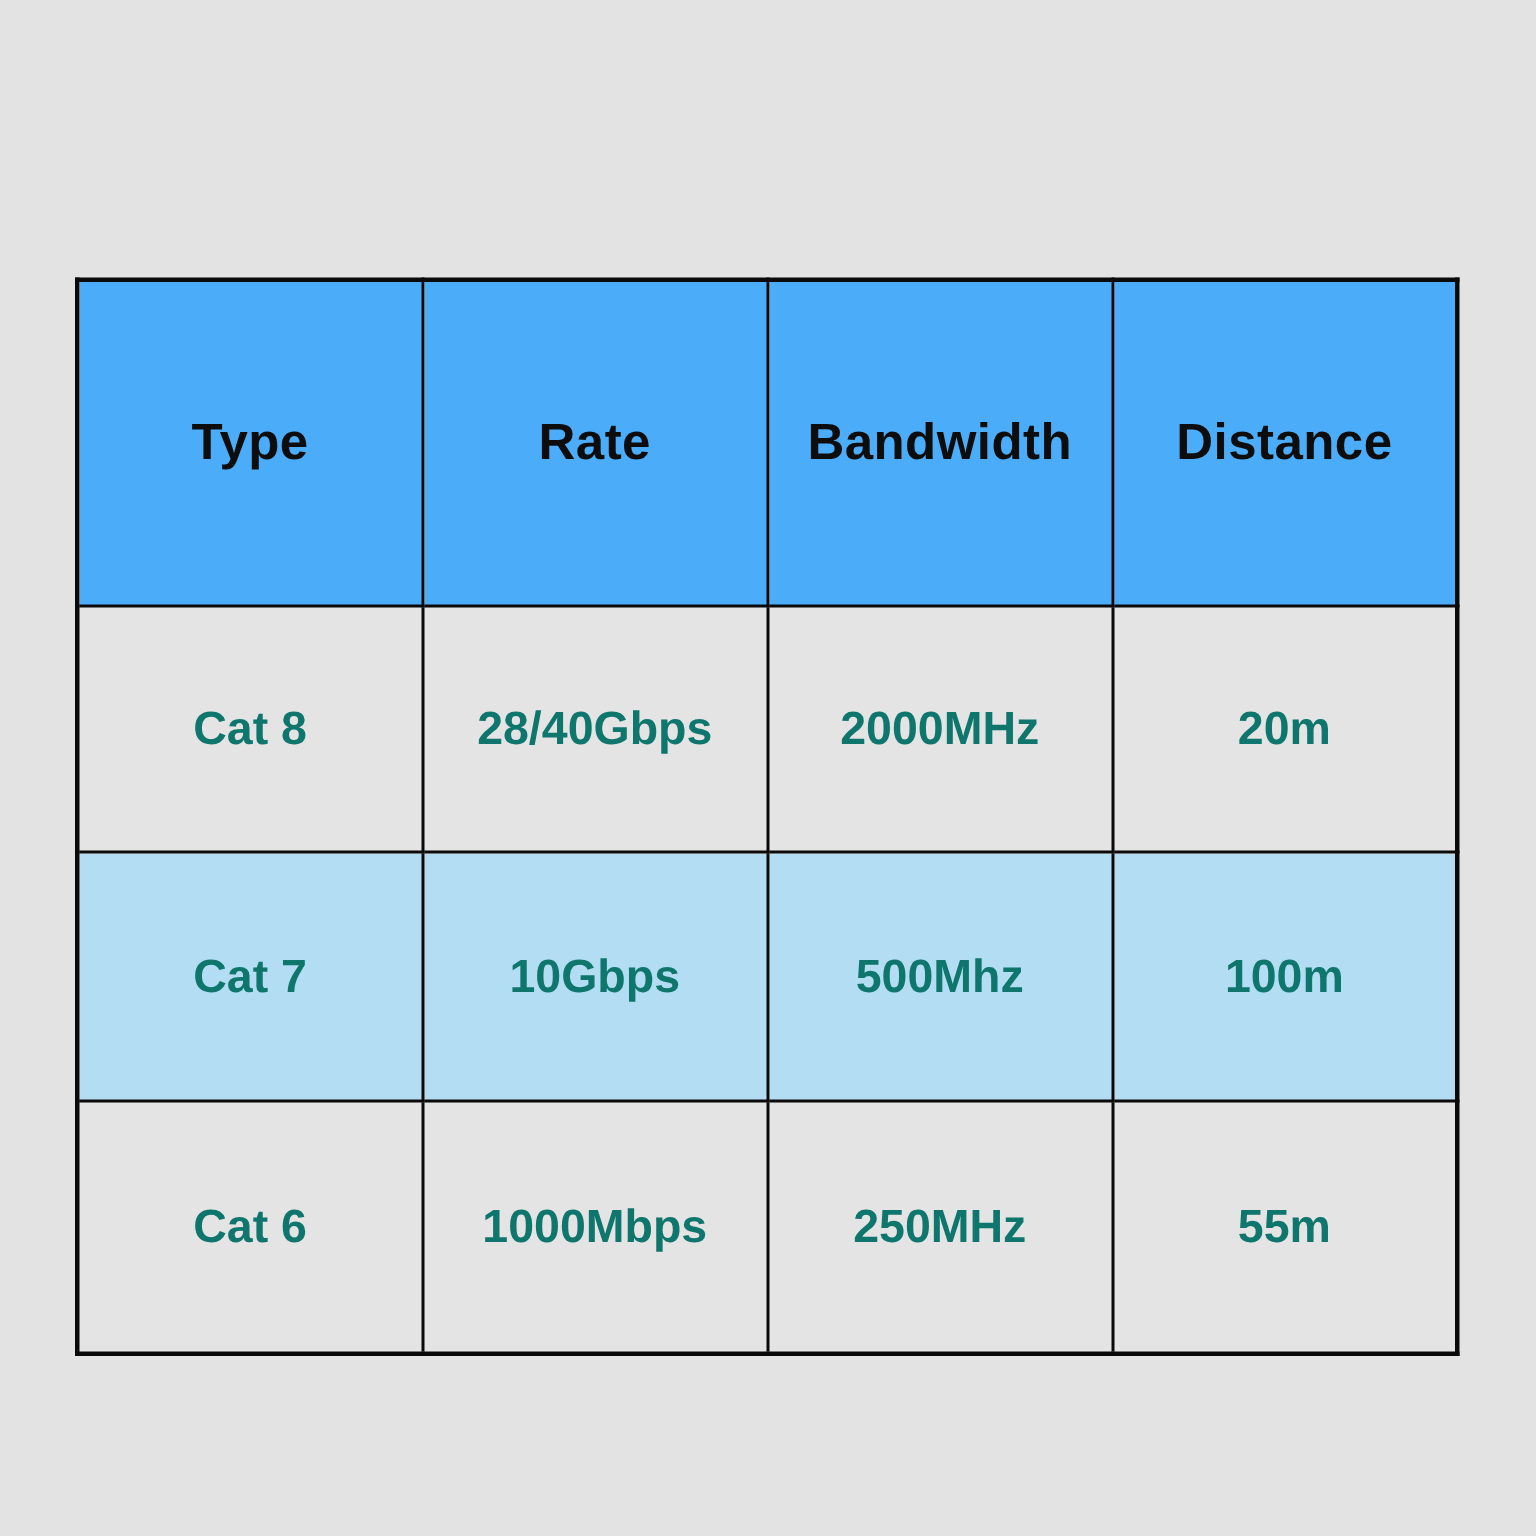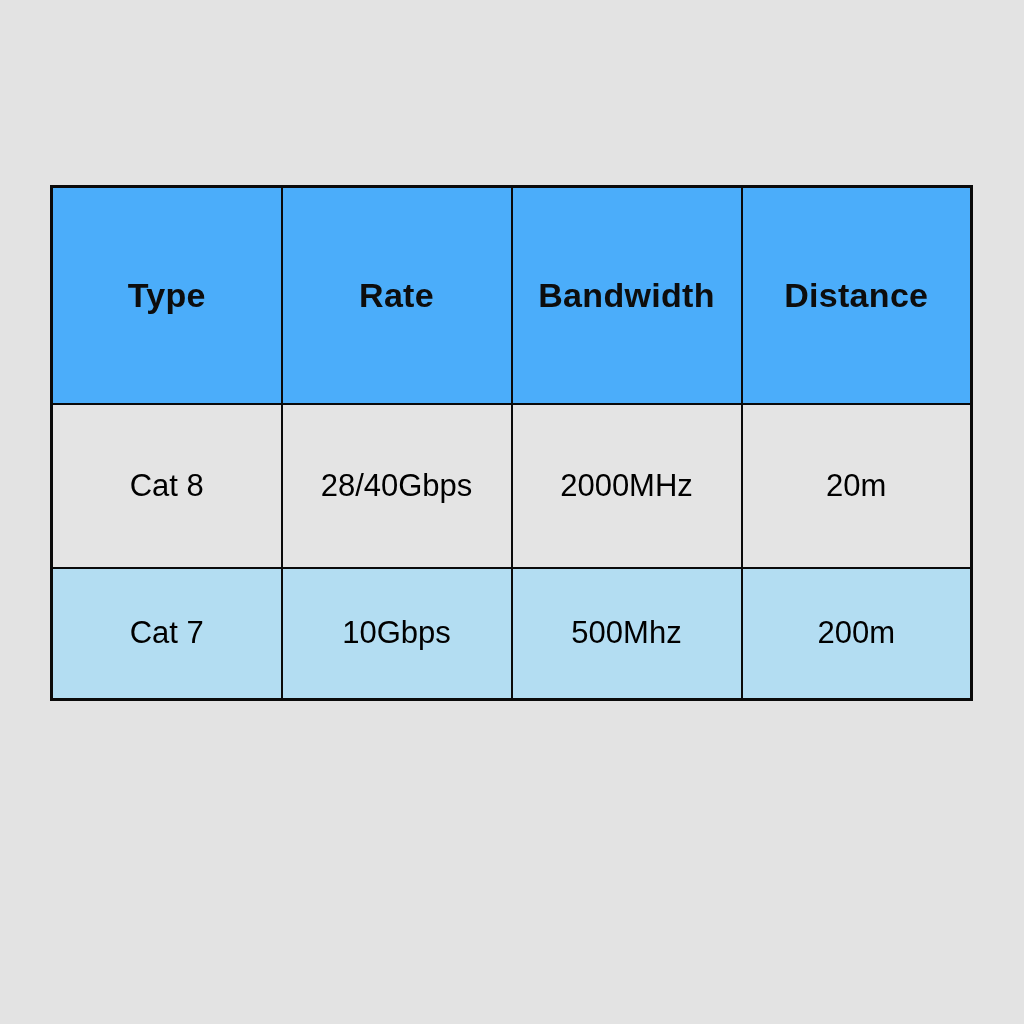--- a/index.html
+++ b/index.html
@@ -42,31 +42,31 @@
   }
   tr.header-row th {
     background: #4badfa;
     font-size: 34px;
     font-weight: bold;
     color: #0d0d0d;
     letter-spacing: 0.3px;
   }
   tr.data-row td {
     font-size: 31px;
-    font-weight: normal;
-    color: #000000;
+    font-weight: bold;
+    color: #0f766e;
   }
   tr.row-gray td {
     background: #e4e4e4;
   }
   tr.row-blue td {
     background: #b3ddf2;
   }
   tr.row-cat8 { height: 164px; }
-  tr.row-cat7 { height: 132px; }
+  tr.row-cat7 { height: 166px; }
   tr.row-cat6 { height: 169px; }
 </style>
 </head>
 <body>
 
 <div class="canvas">
 
   <table class="spec-table">
     <thead>
       <tr class="header-row">
@@ -80,18 +80,24 @@
       <tr class="data-row row-gray row-cat8">
         <td>Cat 8</td>
         <td>28/40Gbps</td>
         <td>2000MHz</td>
         <td>20m</td>
       </tr>
       <tr class="data-row row-blue row-cat7">
         <td>Cat 7</td>
         <td>10Gbps</td>
         <td>500Mhz</td>
-        <td>200m</td>
+        <td>100m</td>
+      </tr>
+      <tr class="data-row row-gray row-cat6">
+        <td>Cat 6</td>
+        <td>1000Mbps</td>
+        <td>250MHz</td>
+        <td>55m</td>
       </tr>
     </tbody>
   </table>
 
 </div>
 
 </body></html>

